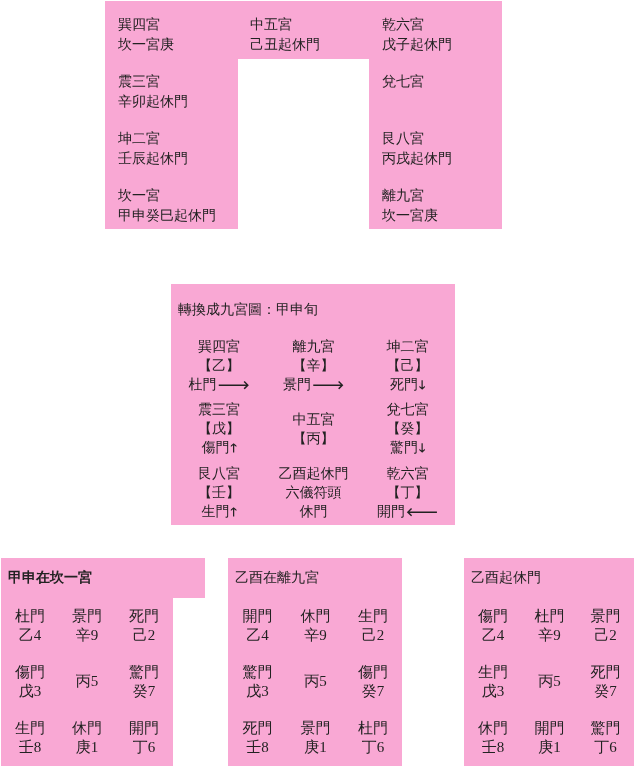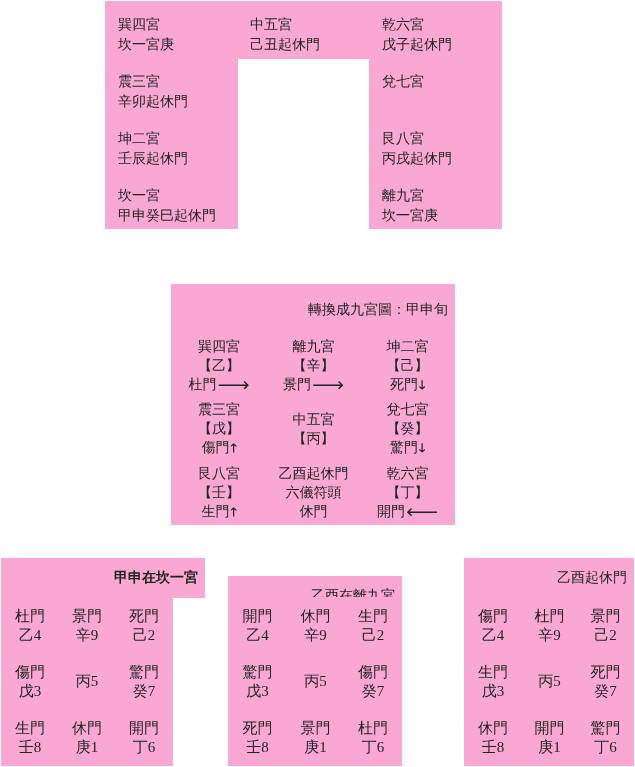--- a/index.html
+++ b/index.html
@@ -2,21 +2,21 @@
 <html><head>
 <meta charset="utf-8">
 <style>
   html, body { margin:0; padding:0; background:#ffffff; }
   body { width:635px; height:767px; position:relative; overflow:hidden;
          font-family:"DejaVu Sans", sans-serif; color:#222; }
   .cell { position:absolute; box-sizing:border-box; border:7px solid #f9a8d4; background:#f9a8d4; }
   .tl { font-size:14px; line-height:20px; padding:6px 0 0 6px; white-space:nowrap; }
   .ct { font-size:14px; line-height:19px; text-align:center; white-space:nowrap;
         display:flex; flex-direction:column; justify-content:center; align-items:center; }
-  .hd { font-size:14px; text-align:center; display:flex; align-items:center; justify-content:flex-end; }
+  .hd { font-size:14px; text-align:center; display:flex; align-items:center; justify-content:flex-start; }
   .arrow { font-size:12px; font-weight:bold; margin-left:1px; }
   .sm { font-family:"Liberation Serif", serif; font-size:15px; }
 </style>
 </head>
 <body>
 
 <div>
 
   <div class="cell tl" style="left:105px;top:1px;width:133px;height:58px;">
     <div>巽四宮</div>
@@ -146,21 +146,21 @@
       <div>休門</div>
       <div>庚1</div>
     </div>
   <div class="cell ct sm" style="left:115px;top:709px;width:58px;height:57px;">
       <div>開門</div>
       <div>丁6</div>
     </div>
 </div>
 
 <div>
-  <div class="cell hd" style="left:228px;top:558px;width:174px;height:40px;margin-top:18px;">
+  <div class="cell hd" style="left:228px;top:558px;width:174px;height:40px;">
     <span>乙酉在離九宮</span>
   </div>
   <div class="cell ct sm" style="left:228px;top:597px;width:59px;height:57px;">
       <div>開門</div>
       <div>乙4</div>
     </div>
   <div class="cell ct sm" style="left:286px;top:597px;width:59px;height:57px;">
       <div>休門</div>
       <div>辛9</div>
     </div>

